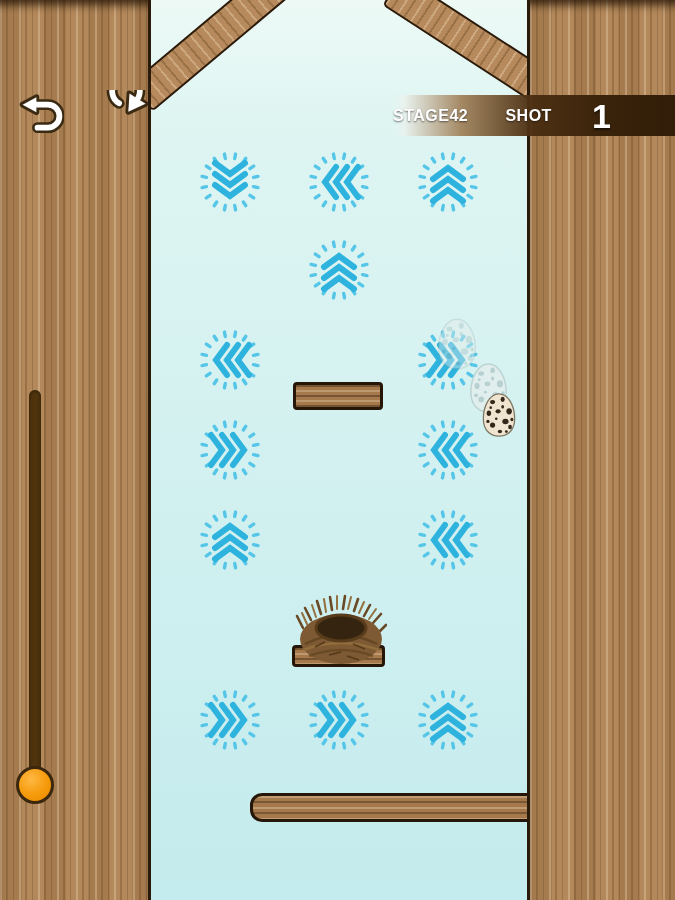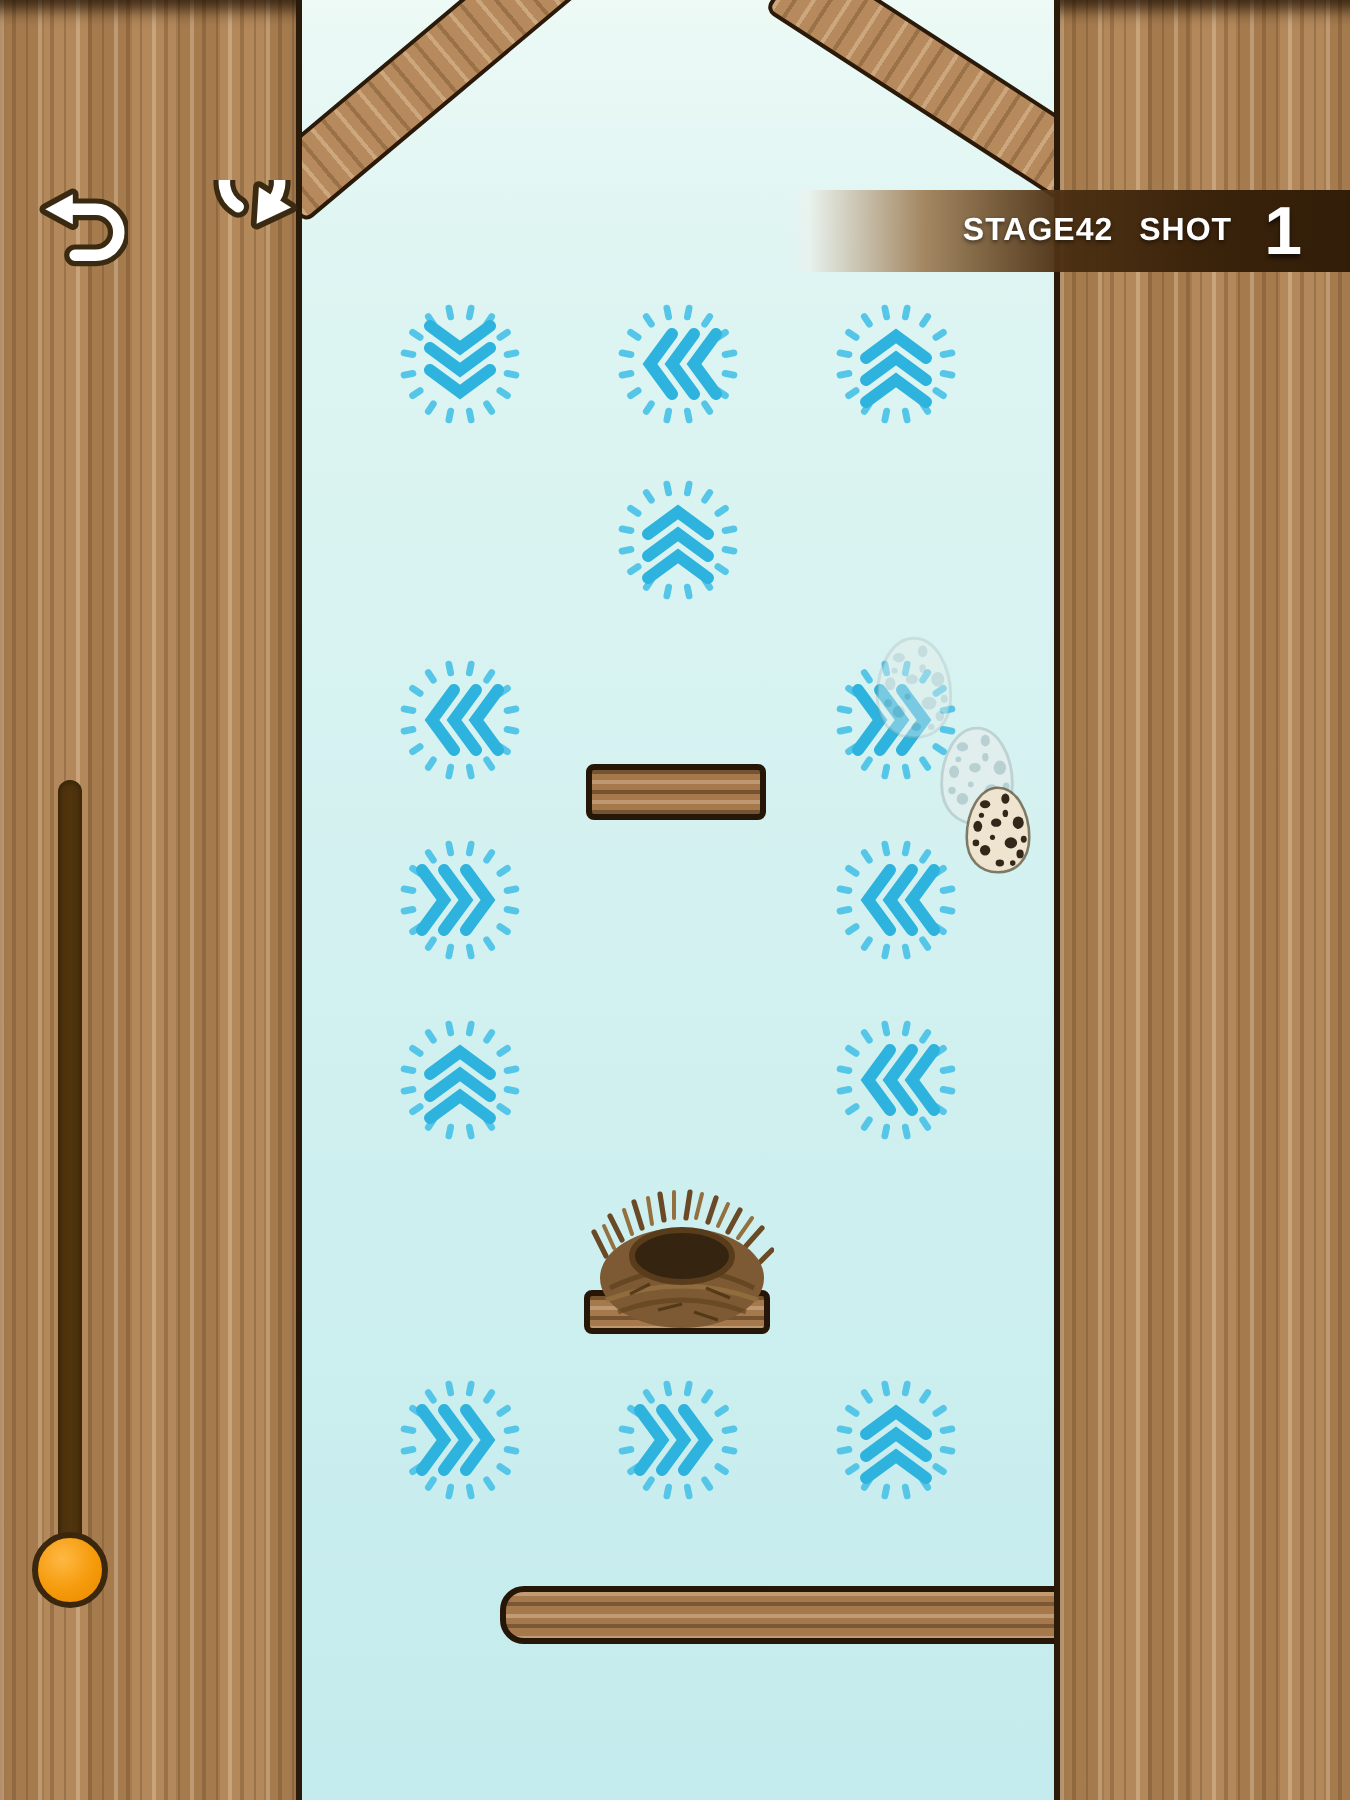--- a/index.html
+++ b/index.html
@@ -31,22 +31,22 @@
         border:2px solid #2b1a0a;border-radius:5px;box-sizing:border-box;
         background-color:#b68a5c;
         background-image:repeating-linear-gradient(90deg,
           rgba(255,235,205,0.30) 0 2px, rgba(0,0,0,0) 2px 7px,
           rgba(90,58,25,0.30) 7px 9px, rgba(0,0,0,0) 9px 15px);}
   .beam.bl{left:141px;top:80px;transform-origin:0 50%;transform:rotate(-40deg);}
   .beam.br{left:392px;top:-28px;transform-origin:0 50%;transform:rotate(33deg);}
 
   
   .hud{position:absolute;left:393px;top:95px;width:282px;height:41px;z-index:5;
-       display:flex;align-items:center;justify-content:flex-end;
-       padding-right:24px;box-sizing:border-box;gap:13px;
+       display:flex;align-items:center;justify-content:space-between;
+       padding-right:64px;box-sizing:border-box;gap:13px;
        background:linear-gradient(90deg,
          rgba(68,42,16,0) 0%, rgba(240,240,235,0.55) 4%,
          rgba(150,110,65,0.80) 24%, rgba(74,46,17,0.97) 50%,
          #3a230b 75%, #311d08 100%);}
   .hud .lbl{color:#fff;font-weight:bold;font-size:16px;letter-spacing:.5px;
             text-shadow:0 1px 2px rgba(0,0,0,.55);}
   .hud .big{color:#fff;font-weight:bold;font-size:34px;line-height:1;
             margin-left:3px;text-shadow:0 2px 2px rgba(0,0,0,.55);}
 
   

